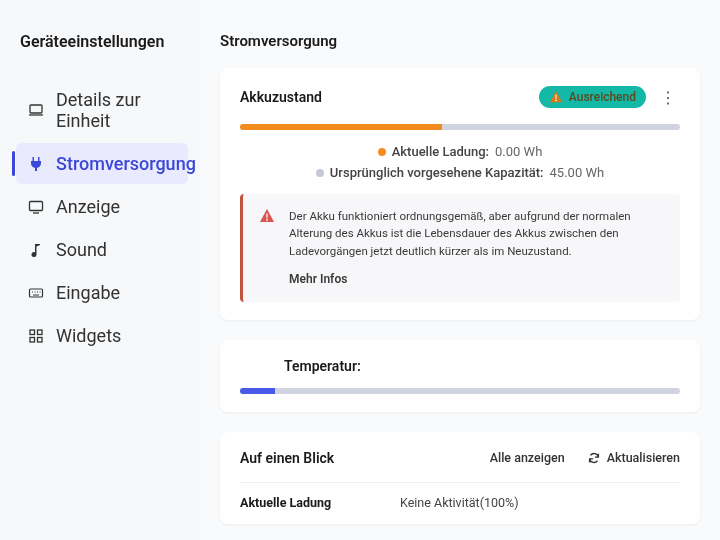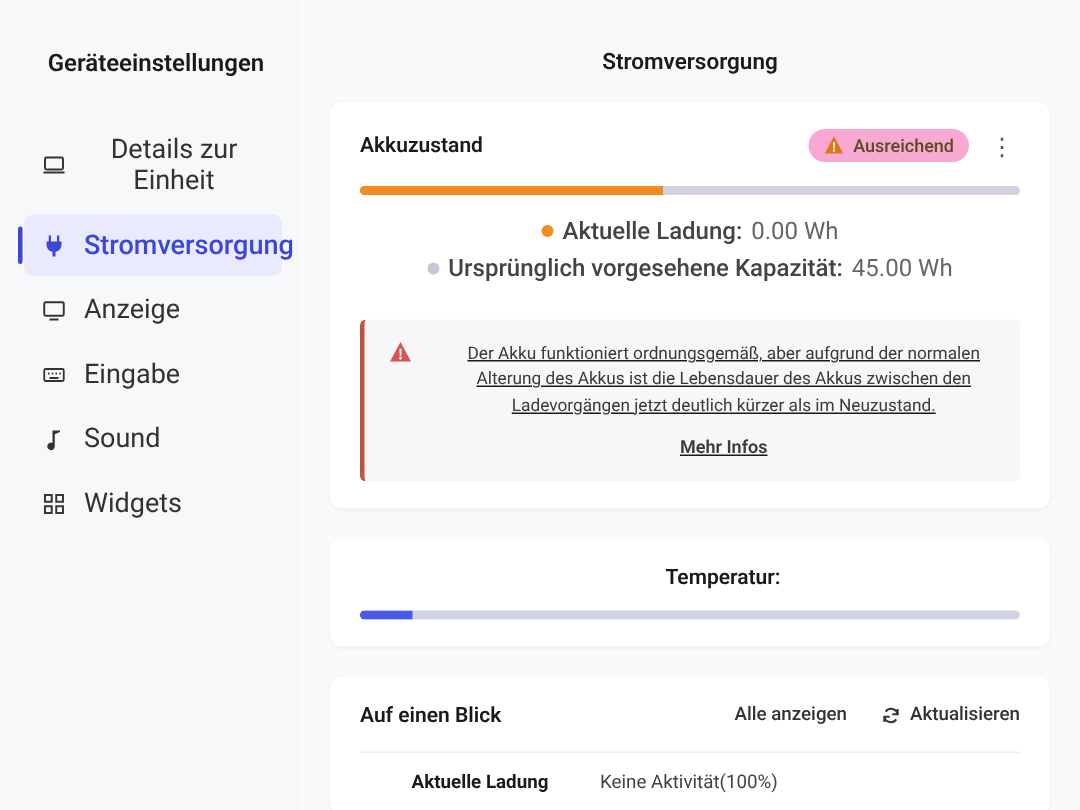--- a/index.html
+++ b/index.html
@@ -1,39 +1,39 @@
 <!DOCTYPE html>
 <html><head>
 <meta charset="utf-8">
 <style>
 * { box-sizing: border-box; margin: 0; padding: 0; }
 body { font-family: -apple-system, "Segoe UI", Roboto, sans-serif; background: #f7f8fa; width: 720px; height: 540px; overflow: hidden; color: #1a1a1a; }
-.layout { display: flex; height: 540px; text-align: center; }
+.layout { display: flex; height: 540px; }
 .sidebar { width: 200px; padding: 32px 12px 0 16px; background: #f7f8fa; }
 .sidebar-title { font-size: 16px; font-weight: 600; margin-bottom: 28px; padding-left: 4px; }
 .nav-item { display: flex; align-items: center; gap: 12px; padding: 10px 12px; border-radius: 6px; font-size: 18px; color: #323232; cursor: pointer; margin-bottom: 2px; position: relative; }
 .nav-item.active { background: #eaeaff; color: #3b47d6; font-weight: 500; }
 .nav-item.active::before { content: ""; position: absolute; left: -4px; top: 20%; height: 60%; width: 3px; background: #3b47d6; border-radius: 2px; }
 .nav-icon { width: 16px; height: 16px; flex-shrink: 0; display: inline-flex; align-items: center; justify-content: center; }
 .main { flex: 1; padding: 32px 20px 0 20px; overflow-y: auto; background: #f9fafc; }
 .page-title { font-size: 15px; font-weight: 600; margin-bottom: 18px; }
 .card { background: #fff; border-radius: 8px; box-shadow: 0 1px 3px rgba(0,0,0,0.06); padding: 18px 20px; margin-bottom: 20px; }
 .card-header { display: flex; align-items: center; justify-content: space-between; margin-bottom: 16px; }
 .card-title { font-size: 14px; font-weight: 600; }
-.badge { display: inline-flex; align-items: center; gap: 6px; background: #f9a8d4; color: #5a4a1f; padding: 4px 10px; border-radius: 14px; font-size: 12px; font-weight: 500; }
+.badge { display: inline-flex; align-items: center; gap: 6px; background: #14b8a6; color: #5a4a1f; padding: 4px 10px; border-radius: 14px; font-size: 12px; font-weight: 500; }
 .dots { font-size: 16px; color: #555; padding: 0 4px; cursor: pointer; }
 .bar { height: 6px; border-radius: 3px; background: #d0d4e0; overflow: hidden; position: relative; margin-bottom: 14px; }
 .bar-fill { height: 100%; background: #f28c1e; }
 .bar-fill.blue { background: #4a5ae8; }
-.legend { display: flex; flex-wrap: wrap; justify-content: center; gap: 6px 16px; font-size: 16px; color: #444; margin-bottom: 25px; }
+.legend { display: flex; flex-wrap: wrap; justify-content: center; gap: 6px 16px; font-size: 13px; color: #444; margin-bottom: 14px; }
 .legend-item { display: inline-flex; align-items: center; gap: 6px; }
 .legend-dot { width: 8px; height: 8px; border-radius: 50%; }
 .legend-label { font-weight: 500; }
 .legend-val { color: #666; }
-.alert { display: flex; gap: 24px; padding: 14px 14px 14px 16px; background: #f7f7f9; border-left: 3px solid #c0533e; border-radius: 4px; text-decoration: underline; }
+.alert { display: flex; gap: 14px; padding: 14px 14px 14px 16px; background: #f7f7f9; border-left: 3px solid #c0533e; border-radius: 4px; }
 .alert-icon { flex-shrink: 0; }
 .alert-body { font-size: 11.5px; color: #3a3a3a; line-height: 1.5; }
 .alert-more { margin-top: 10px; font-weight: 600; font-size: 12px; }
 .glance-header { display: flex; align-items: center; justify-content: space-between; margin-bottom: 16px; }
 .glance-actions { display: flex; align-items: center; gap: 22px; font-size: 12.5px; font-weight: 500; color: #333; }
 .glance-action { display: inline-flex; align-items: center; gap: 6px; cursor: pointer; }
 .glance-row { display: flex; font-size: 12.5px; padding-top: 12px; border-top: 1px solid #eee; }
 .glance-key { width: 160px; font-weight: 700; }
 .glance-val { color: #444; }
 svg { display: block; }
@@ -69,35 +69,35 @@
           <svg width="16" height="16" viewBox="0 0 16 16" fill="none" stroke="#333" stroke-width="1.3">
             <rect x="1.5" y="2.5" width="13" height="9" rx="1"></rect>
             <path d="M5 14h6"></path>
           </svg>
         </span>
       <span>Anzeige</span>
     </div>
 
     <div class="nav-item">
       <span class="nav-icon">
+          <svg width="16" height="16" viewBox="0 0 16 16" fill="#333">
+            <path d="M7 2v8.3a2.5 2.5 0 1 0 1.5 2.2V4.5L12 3V2H7z"></path>
+          </svg>
+        </span>
+      <span>Sound</span>
+    </div>
+
+    <div class="nav-item">
+      <span class="nav-icon">
           <svg width="16" height="16" viewBox="0 0 16 16" fill="none" stroke="#333" stroke-width="1.2">
             <rect x="1.5" y="4" width="13" height="8" rx="1"></rect>
             <path d="M4 7h1M6.5 7h1M9 7h1M11.5 7h1M5 10h6"></path>
           </svg>
         </span>
       <span>Eingabe</span>
-    </div>
-
-    <div class="nav-item">
-      <span class="nav-icon">
-          <svg width="16" height="16" viewBox="0 0 16 16" fill="#333">
-            <path d="M7 2v8.3a2.5 2.5 0 1 0 1.5 2.2V4.5L12 3V2H7z"></path>
-          </svg>
-        </span>
-      <span>Sound</span>
     </div>
 
     <div class="nav-item">
       <span class="nav-icon">
           <svg width="16" height="16" viewBox="0 0 16 16" fill="none" stroke="#333" stroke-width="1.3">
             <rect x="2" y="2" width="4.5" height="4.5"></rect>
             <rect x="9.5" y="2" width="4.5" height="4.5"></rect>
             <rect x="2" y="9.5" width="4.5" height="4.5"></rect>
             <rect x="9.5" y="9.5" width="4.5" height="4.5"></rect>
           </svg>

